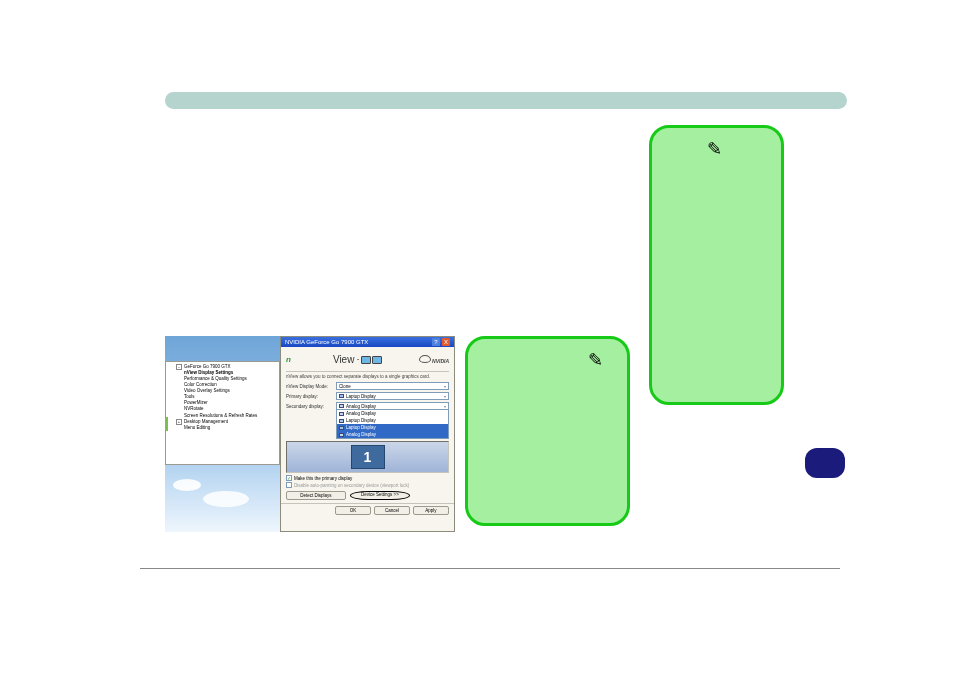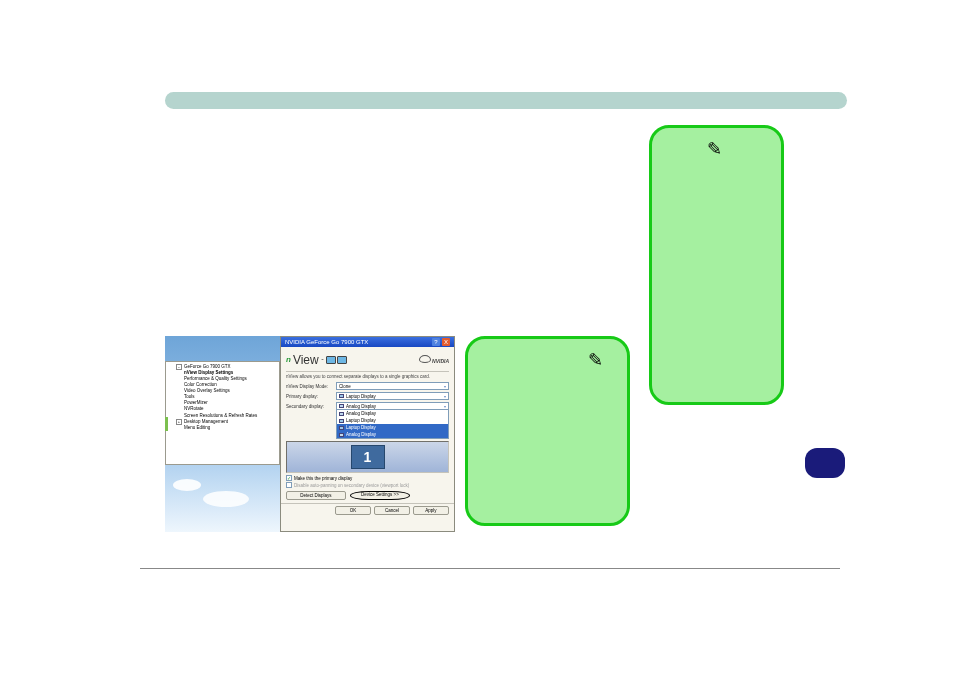--- a/index.html
+++ b/index.html
@@ -103,21 +103,21 @@
     display: flex;
     align-items: center;
     justify-content: space-between;
     height: 22px;
     border-bottom: 1px solid #c5c3ba;
     padding-bottom: 2px;
     margin-bottom: 2px;
   }
   .nview-logo { display:flex; align-items:center; gap:2px;}
   .nview-n { font-style: italic; font-weight: bold; color:#2b9a3c; font-size:8px;}
-  .nview-text { font-size:12px; color:#333;}
+  .nview-text { font-size:10px; color:#333;margin-left:40px;}
   .nview-tm { font-size:3px; vertical-align:super;}
   .monitors { display:flex; gap:1px;}
   .mon { width:10px; height:8px; background:#6eb7e4; border:1px solid #444; border-radius:1px;}
   .nvidia-logo { font-size:5px; font-style:italic; font-weight:bold; color:#444;}
   .nvidia-eye { display:inline-block; width:12px; height:8px; border:1px solid #555; border-radius:50% 50% 50% 50% / 60% 60% 40% 40%; position:relative; margin-right:1px;}
   .desc { font-size:4.5px; color:#444; margin-bottom:3px;}
   .row { display:flex; margin-bottom:2px; align-items:center;}
   .lbl { width:50px; font-size:4.5px; color:#333;}
   .sel { flex:1; height:8px; background:#fff; border:1px solid #7f9db9; font-size:4.5px; padding:0 2px; display:flex; align-items:center; justify-content:space-between;}
   .sel-arrow{font-size:4px;color:#6b8ec6;}

